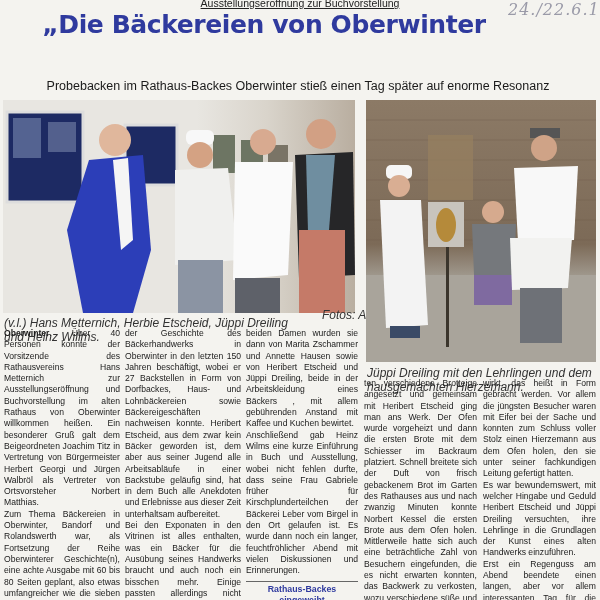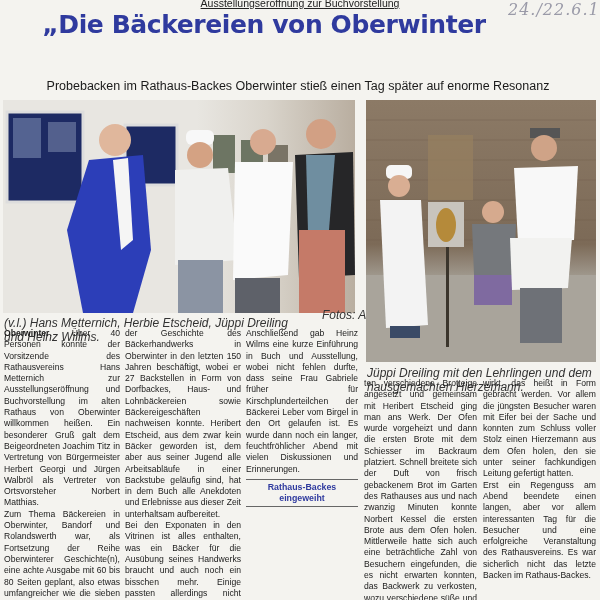--- a/index.html
+++ b/index.html
@@ -135,26 +135,28 @@
   <p><b>Oberwinter</b><span>. Über 40 Personen konnte der Vorsitzende des Rathausvereins Hans Metternich zur Ausstellungseröffnung und Buchvorstellung im alten Rathaus von Oberwinter willkommen heißen. Ein besonderer Gruß galt dem Beigeordneten Joachim Titz in Vertretung von Bürgermeister Herbert Georgi und Jürgen Walbröl als Vertreter von Ortsvorsteher Norbert Matthias.</span></p>
   <p>Zum Thema Bäckereien in Oberwinter, Bandorf und Rolandswerth war, als Fortsetzung der Reihe Oberwinterer Geschichte(n), eine achte Ausgabe mit 60 bis 80 Seiten geplant, also etwas umfangreicher wie die sieben Ausgaben davor. Was die beiden Autoren Heinz Wilms und Heribert Etscheid dann zutage förderten, sprengte den gesteckten Rahmen sehr schnell und so wurde daraus eine Schrift mit 168 Seiten über alle Facetten des Bäckerhandwerks,</p>
 </div>
 
 <div class="col" style="left:125px; top:328px; width:116px;">
   <p>der Geschichte des Bäckerhandwerks in Oberwinter in den letzten 150 Jahren beschäftigt, wobei er 27 Backstellen in Form von Dorfbackes, Haus- und Lohnbäckereien sowie Bäckereigeschäften nachweisen konnte. Heribert Etscheid, aus dem zwar kein Bäcker geworden ist, dem aber aus seiner Jugend alle Arbeitsabläufe in einer Backstube geläufig sind, hat in dem Buch alle Anekdoten und Erlebnisse aus dieser Zeit unterhaltsam aufbereitet.</p>
   <p>Bei den Exponaten in den Vitrinen ist alles enthalten, was ein Bäcker für die Ausübung seines Handwerks braucht und auch noch ein bisschen mehr. Einige passten allerdings nicht hinein, so zum Beispiel die beiden Kaffeehausstühle aus der Bäckerei-Konditorei Salm/Hinzen. Sie standen an einem kleinen gedeckten Tisch und man hatte Margarete Hinzen und Margarete Euskirchen gebeten daran Platz zu nehmen.</p>
 </div>
 
 <div class="col" style="left:246px; top:328px; width:112px;">
+  <p>beiden Damen wurden sie dann von Marita Zschammer und Annette Hausen sowie von Heribert Etscheid und Jüppi Dreiling, beide in der Arbeitskleidung eines Bäckers , mit allem gebührenden Anstand mit Kaffee und Kuchen bewirtet.</p>
   <p>Anschließend gab Heinz Wilms eine kurze Einführung in Buch und Ausstellung, wobei nicht fehlen durfte, dass seine Frau Gabriele früher für Kirschplunderteilchen der Bäckerei Leber vom Birgel in den Ort gelaufen ist. Es wurde dann noch ein langer, feuchtfröhlicher Abend mit vielen Diskussionen und Erinnerungen.</p>
   <div class="subhdr">Rathaus-Backes eingeweiht</div>
 
 </div>
 
 <div class="col" style="left:364px; top:378px; width:113px;">
   <p>ten verschiedene Brotteige angesetzt und gemeinsam mit Heribert Etscheid ging man ans Werk. Der Ofen wurde vorgeheizt und dann die ersten Brote mit dem Schiesser im Backraum platziert. Schnell breitete sich der Duft von frisch gebackenem Brot im Garten des Rathauses aus und nach zwanzig Minuten konnte Norbert Kessel die ersten Brote aus dem Ofen holen. Mittlerweile hatte sich auch eine beträchtliche Zahl von Besuchern eingefunden, die es nicht erwarten konnten, das Backwerk zu verkosten, wozu verschiedene süße und pikante Aufstriche zur Verfügung standen.</p>
 
 </div>
 
 <div class="col" style="left:483px; top:378px; width:113px;">
   <p>wirkt, das heißt in Form gebracht werden. Vor allem die jüngsten Besucher waren mit Eifer bei der Sache und konnten zum Schluss voller Stolz einen Hierzemann aus dem Ofen holen, den sie unter seiner fachkundigen Leitung gefertigt hatten.</p>
+  <p>Es war bewundernswert, mit welcher Hingabe und Geduld Heribert Etscheid und Jüppi Dreiling versuchten, ihre Lehrlinge in die Grundlagen der Kunst eines alten Handwerks einzuführen.</p>
   <p>Erst ein Regenguss am Abend beendete einen langen, aber vor allem interessanten Tag für die Besucher und eine erfolgreiche Veranstaltung des Rathausvereins. Es war sicherlich nicht das letzte Backen im Rathaus-Backes.</p>
 </div>
 
 </body></html>

